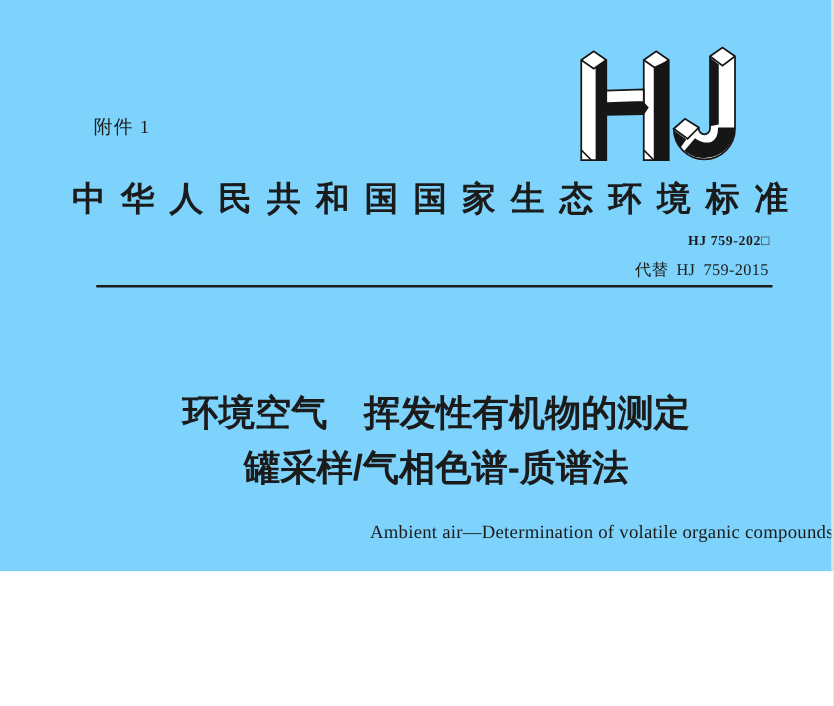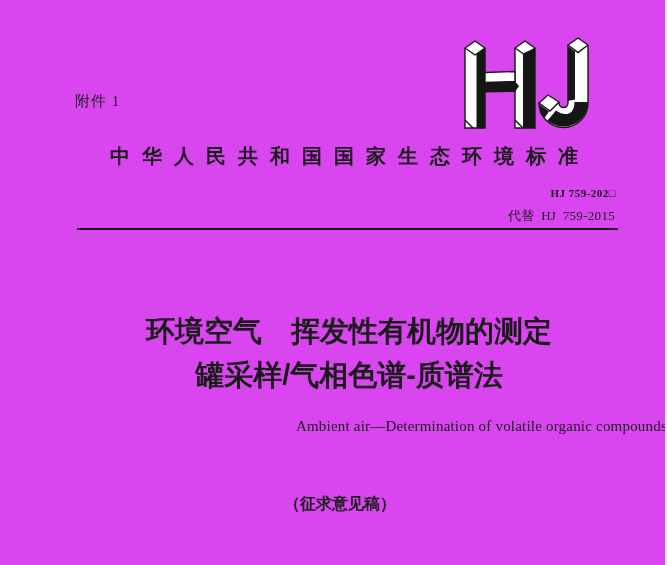--- a/index.html
+++ b/index.html
@@ -1,38 +1,38 @@
 <!DOCTYPE html>
 <html><head>
 <meta charset="utf-8">
 <style>
   html,body{margin:0;padding:0;background:#ffffff;}
   #page{
     position:relative;
-    width:667px;height:565px;
-    background:#d946ef;
+    width:667px;height:457px;
+    background:#7dd3fc;
     color:#1b1b1b;
     overflow:hidden;
     font-family:"Liberation Serif","DejaVu Serif",serif;
     border-right:2px solid #e3e3e3;
     box-sizing:border-box;
   }
   .serif{font-family:"Liberation Serif","DejaVu Serif",serif;}
   .sans{font-family:"Liberation Sans","DejaVu Sans",sans-serif;}
 
   .attachment{
     position:absolute;left:75px;top:92px;
     font-size:15px;letter-spacing:1px;
   }
   .logo{
     position:absolute;left:455px;top:31px;width:145px;height:110px;
   }
   .heading{
     position:absolute;left:40px;top:146px;width:620px;
-    text-align:center;font-weight:bold;font-size:20px;
+    text-align:center;font-weight:bold;font-size:27px;
     letter-spacing:12px;line-height:1;white-space:nowrap;
   }
   .std-no{
     position:absolute;right:49px;top:188px;
     font-weight:bold;font-size:11px;letter-spacing:0.5px;
     text-align:right;line-height:1;
   }
   .replaces{
     position:absolute;right:50px;top:209px;
     font-size:13px;word-spacing:3px;letter-spacing:0.3px;

